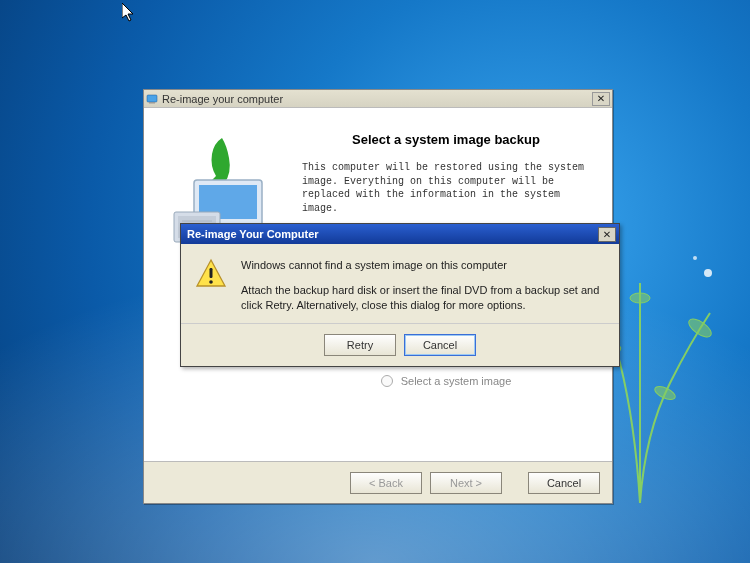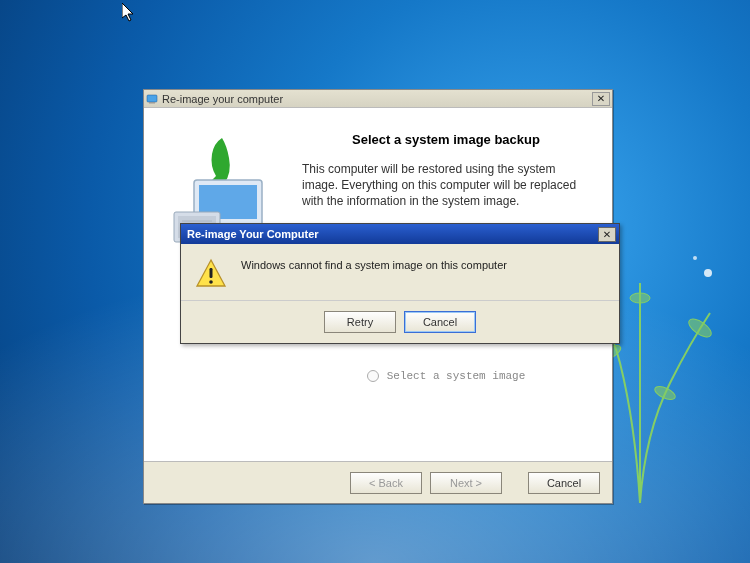--- a/index.html
+++ b/index.html
@@ -50,23 +50,23 @@
 .win-left {
   width: 150px;
   background: #fff;
   padding: 30px 8px;
   display: flex; justify-content: center;
 }
 .monitor-ill { width: 110px; height: 110px; }
 
 .win-right { flex: 1; padding: 24px 22px 0 8px; }
 .win-right h1 { font-size: 13px; font-weight: bold; margin-bottom: 14px; color: #000; text-align: center; }
-.win-right .desc { font-size: 12px; color: #333; line-height: 1.35; }
-
-.radio-row { margin-top: 160px; display:flex; align-items:center; justify-content:center; gap:8px;font-family:Liberation Mono, monospace; }
+.win-right .desc { font-size: 10px; color: #333; line-height: 1.35; font-family: Liberation Mono, monospace; }
+
+.radio-row { margin-top: 160px; display:flex; align-items:center; justify-content:center; gap:8px; }
 .radio-row .radio { width:12px; height:12px; border:1px solid #888; border-radius:50%; background:#f8f8f8; position:relative; opacity:0.7; }
 .radio-row .lbl { color:#888; }
 
 .win-footer {
   height: 42px; border-top: 1px solid #bbb;
   background: #ece9d8;
   display: flex; align-items: center; justify-content: flex-end;
   padding: 0 12px; gap: 8px;
 }
 .btn {
@@ -188,20 +188,21 @@
       <div class="dlg-close">✕</div>
     </div>
     <div class="dlg-body">
       <svg class="warn-icon" viewBox="0 0 32 32">
         <path d="M16 2 L30 28 L2 28 Z" fill="#ffe24b" stroke="#b8912a" stroke-width="1.3"></path>
         <rect x="14.5" y="10" width="3" height="10" rx="1.2" fill="#222"></rect>
         <circle cx="16" cy="24" r="1.8" fill="#222"></circle>
       </svg>
       <div class="dlg-text">
         <p class="m1">Windows cannot find a system image on this computer</p>
+        <p class="m2">Attach the backup hard disk or insert the final DVD from a backup set and click Retry. Alternatively, close this dialog for more options.</p>
       </div>
     </div>
     <div class="dlg-footer">
       <div class="btn">Retry</div>
       <div class="btn default">Cancel</div>
     </div>
   </div>
 
 </div>
 

